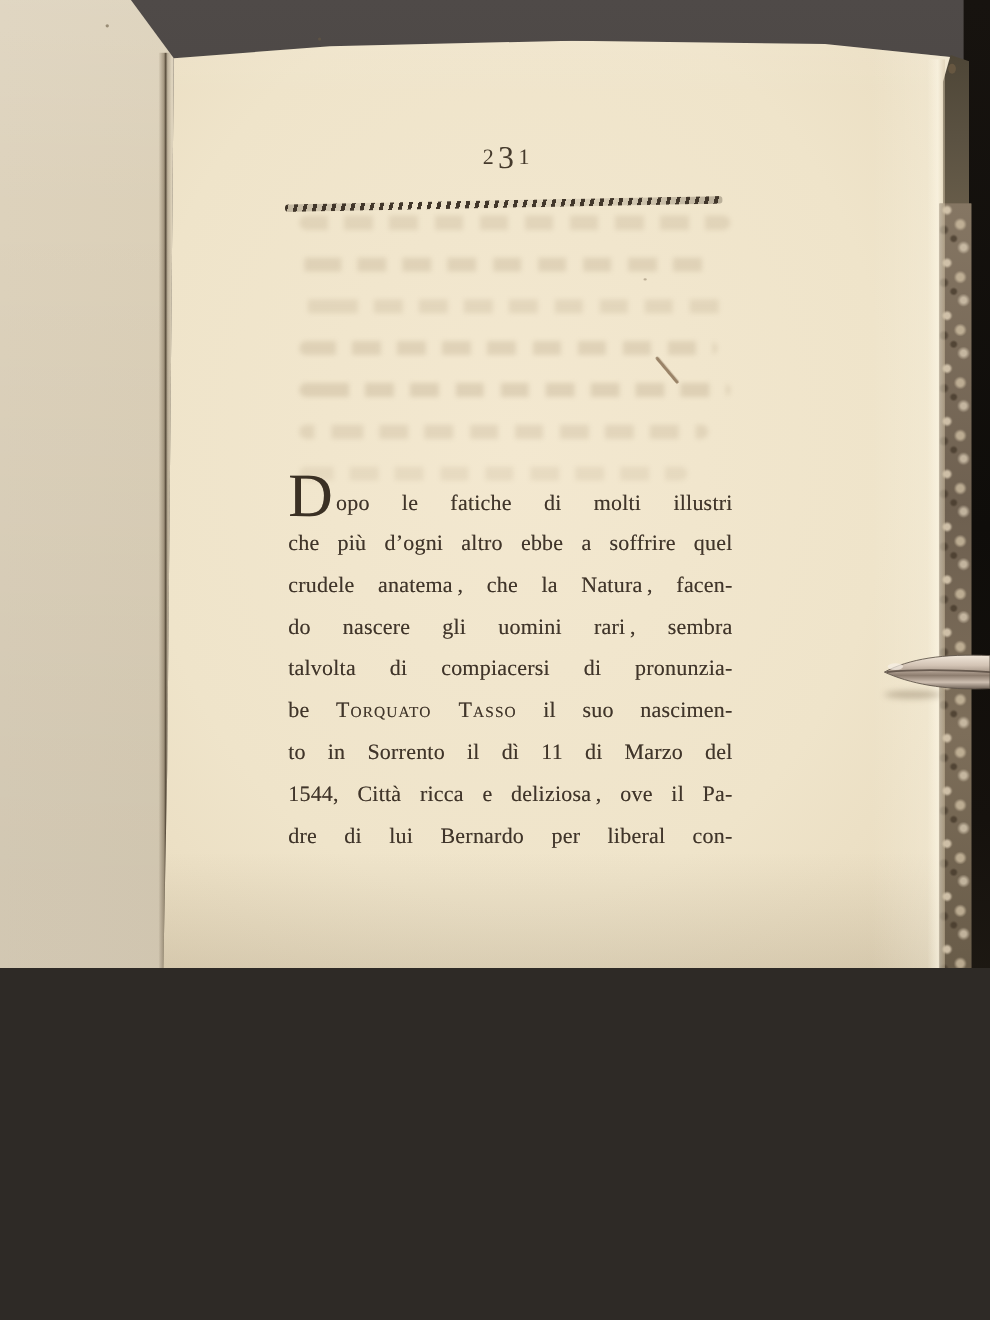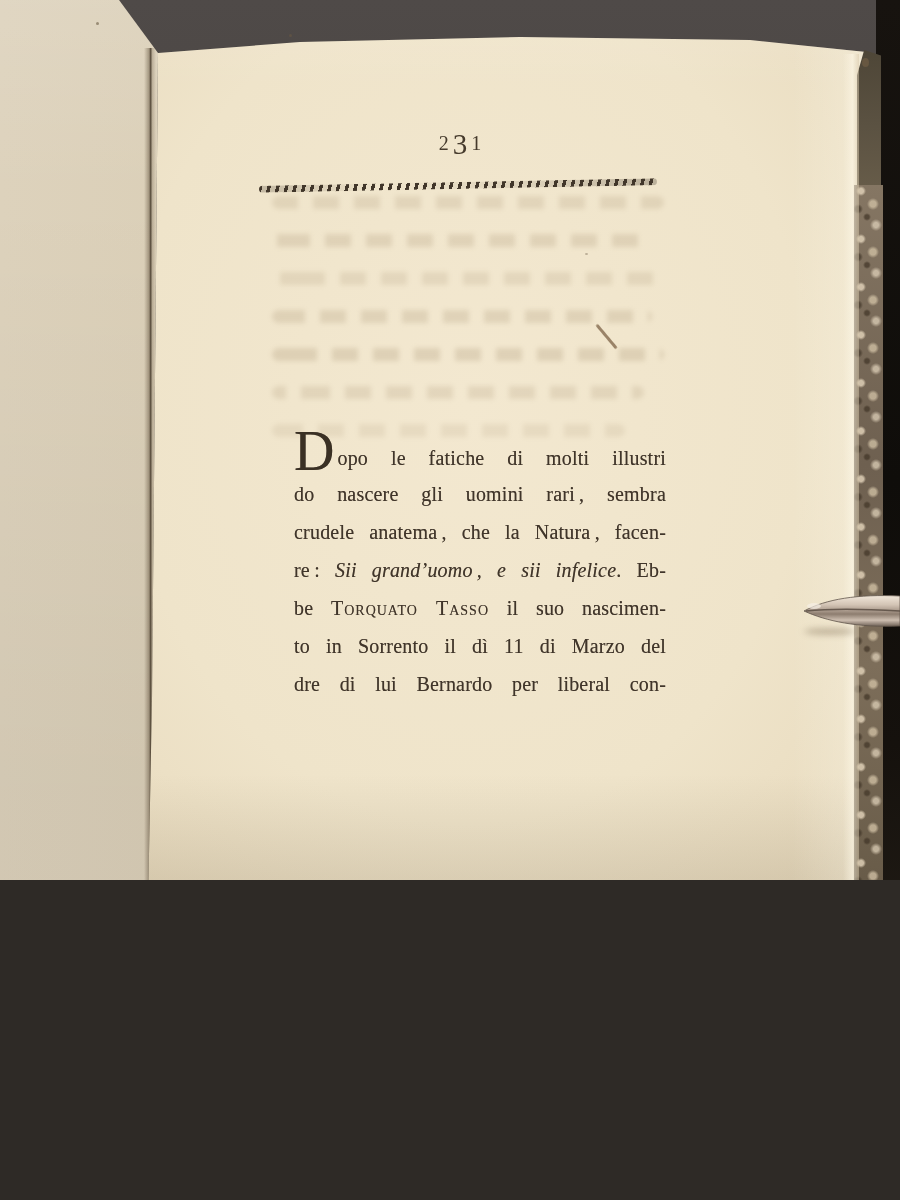--- a/index.html
+++ b/index.html
@@ -76,21 +76,21 @@
   .ghost-line:nth-child(2){background-position-x:12px;opacity:.34;width:96%;}
   .ghost-line:nth-child(3){background-position-x:27px;opacity:.28;width:99%;}
   .ghost-line:nth-child(4){background-position-x:7px;opacity:.35;width:97%;}
   .ghost-line:nth-child(5){background-position-x:19px;opacity:.38;width:100%;}
   .ghost-line:nth-child(6){background-position-x:32px;opacity:.30;width:95%;}
   .ghost-line:nth-child(7){background-position-x:5px;opacity:.22;width:90%;}
 
   .paragraph{position:absolute;left:262px;top:437px;width:404px;color:#40352a;
     font-size:20px;letter-spacing:.2px;
     text-shadow:0 0 .5px rgba(64,53,42,.55);}
-  .line{height:38px;line-height:38px;text-align:justify;text-align-last:justify;white-space:normal;margin-left:32px;}
+  .line{height:38px;line-height:38px;text-align:justify;text-align-last:justify;white-space:normal;}
   .line .italic{font-style:italic;}
   .line .smallcaps{font-variant:small-caps;letter-spacing:1px;}
   .line .dropcap{font-size:56px;line-height:28px;vertical-align:-5px;letter-spacing:3px;color:#3a3024;}
 
   
   .pen-mark{position:absolute;left:605px;top:321px;width:3px;height:31px;border-radius:2px;
     transform:rotate(-40deg);background:#7d6347;opacity:.75;filter:blur(.3px);}
   .speck{position:absolute;border-radius:50%;background:#6b5b43;}
   .speck.s1{left:862px;top:58px;width:7px;height:9px;opacity:.85;}
   .speck.s2{left:96px;top:22px;width:3px;height:3px;opacity:.6;}
@@ -125,25 +125,27 @@
     <div class="ghost-line"></div>
     <div class="ghost-line"></div>
     <div class="ghost-line"></div>
     <div class="ghost-line"></div>
     <div class="ghost-line"></div>
     <div class="ghost-line"></div>
   </div>
 
   <div class="paragraph">
       <div class="line"><span class="dropcap">D</span><span class="normal">opo le fatiche di molti illustri</span></div>
+      <div class="line"><span class="normal">che più d’ogni altro ebbe a soffrire quel</span></div>
+      <div class="line"><span class="normal">crudele anatema , che la Natura , facen-</span></div>
       <div class="line"><span class="normal">do nascere gli uomini rari , sembra</span></div>
-      <div class="line"><span class="normal">crudele anatema , che la Natura , facen-</span></div>
-      <div class="line"><span class="normal">re : </span><span class="italic">Sii grand’uomo , e sii infelice</span><span class="normal">. Eb-</span></div>
+      <div class="line"><span class="normal">talvolta di compiacersi di pronunzia-</span></div>
       <div class="line"><span class="normal">be </span><span class="smallcaps">Torquato Tasso</span><span class="normal"> il suo nascimen-</span></div>
       <div class="line"><span class="normal">to in Sorrento il dì 11 di Marzo del</span></div>
+      <div class="line"><span class="normal">1544, Città ricca e deliziosa , ove il Pa-</span></div>
       <div class="line"><span class="normal">dre di lui Bernardo per liberal con-</span></div>
     </div>
 
   <div class="pen-mark"></div>
   <div class="speck s1"></div>
   <div class="speck s2"></div>
   <div class="speck s3"></div>
   <div class="speck s4"></div>
 
   <div class="clip-shadow"></div>

